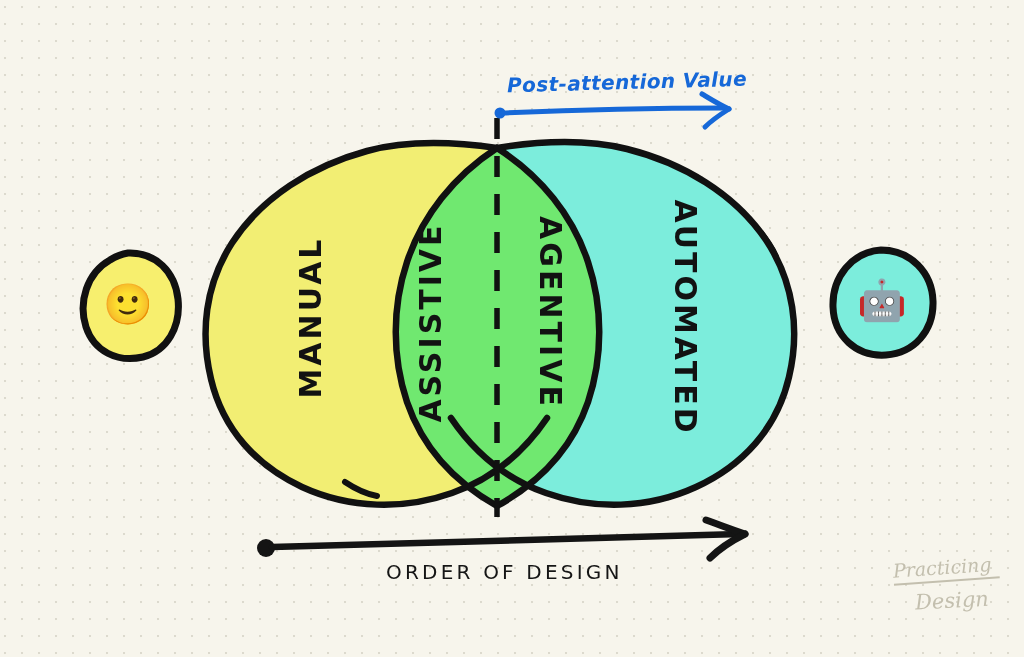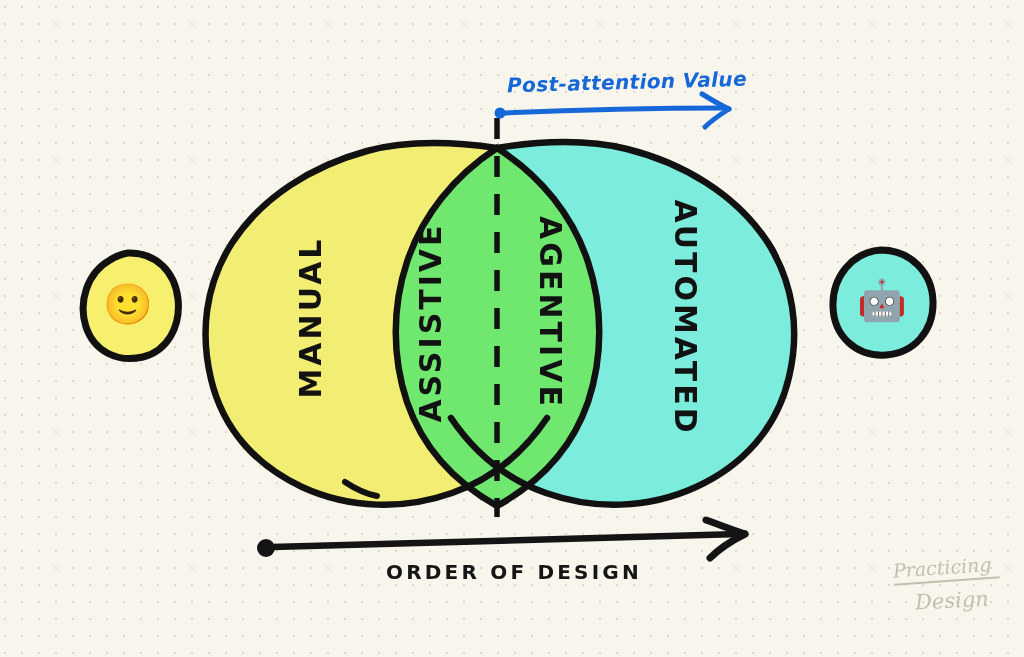--- a/index.html
+++ b/index.html
@@ -59,21 +59,21 @@
     font-weight: 600;
     color: #1668d8;
     letter-spacing: 0.4px;
     transform: rotate(-1.6deg);
   }
 
   #label-order-of-design {
     left: 386px;
     top: 560px;
     font-size: 20px;
-    font-weight: 700;
+    font-weight: 400;
     letter-spacing: 3.2px;
     color: #151515;
   }
 
   .badge {
     position: absolute;
     display: flex;
     align-items: center;
     justify-content: center;
   }

